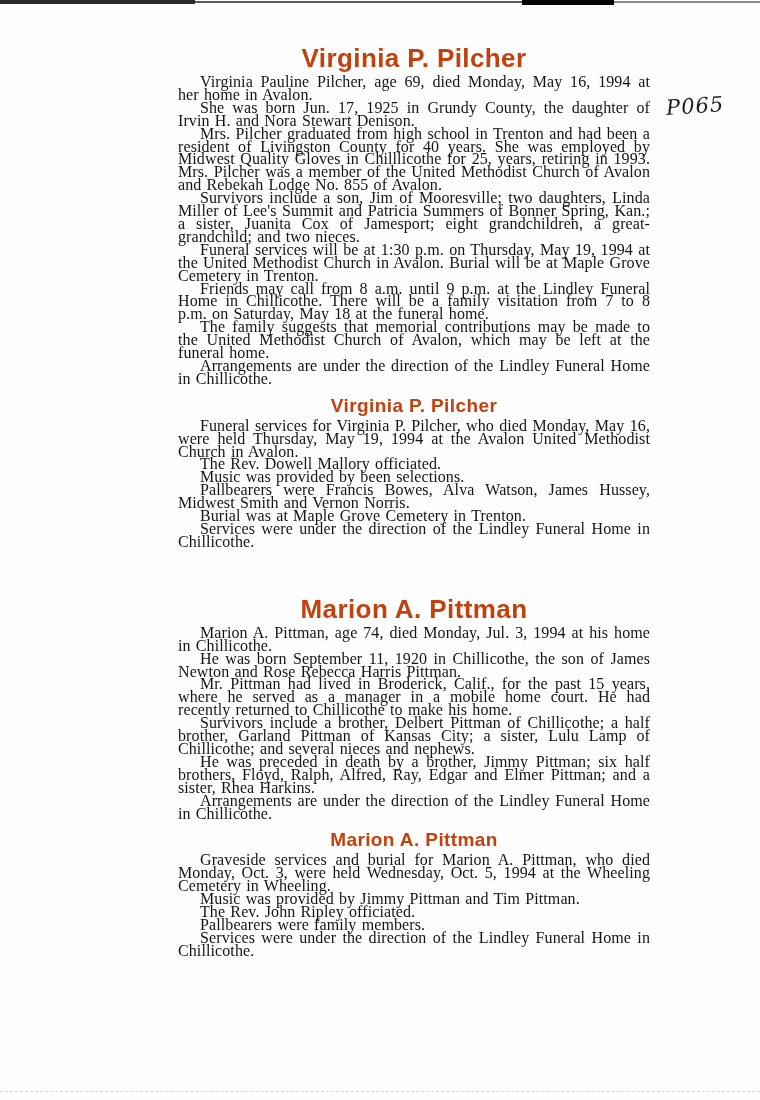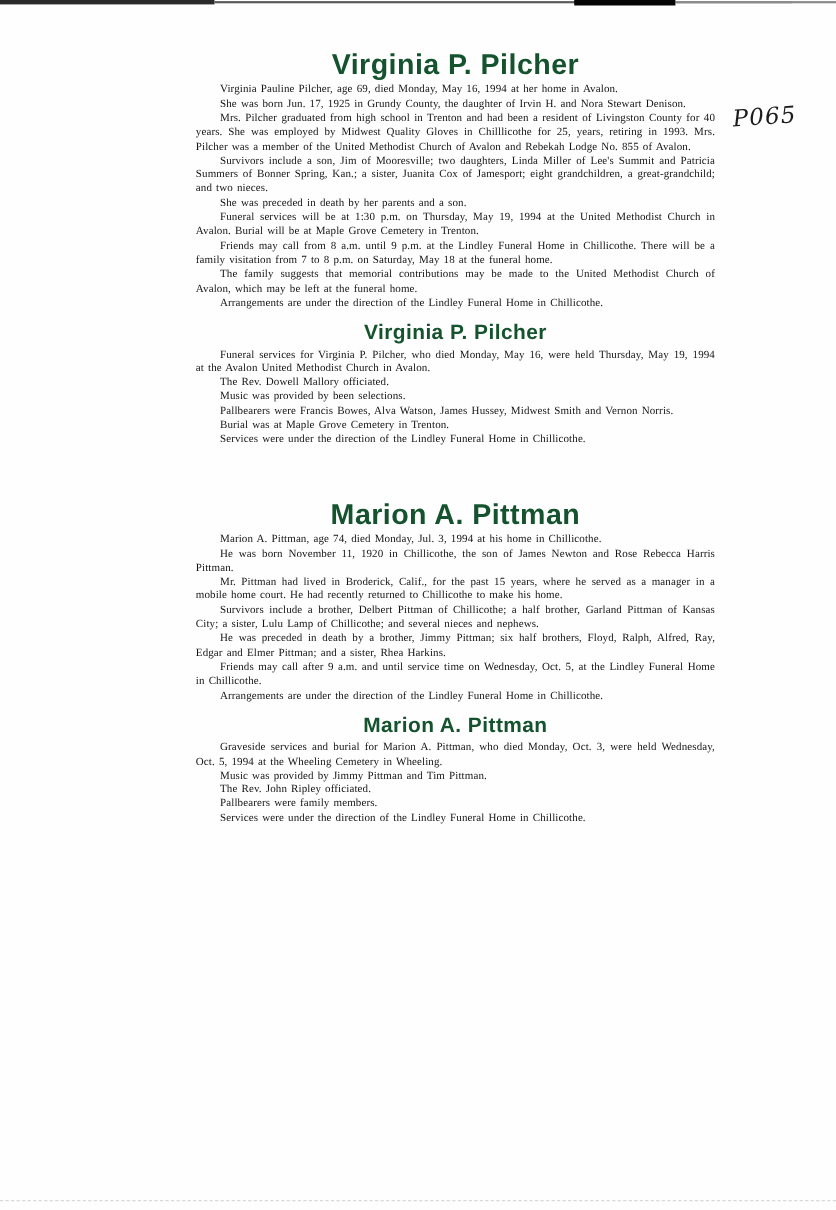--- a/index.html
+++ b/index.html
@@ -25,29 +25,29 @@
     left: 178px;
     top: 44px;
     width: 472px;
   }
   .obit { margin: 0; }
   .obit-title {
     font-family: "Liberation Sans", sans-serif;
     font-weight: bold;
     text-align: center;
     margin: 0 0 4px 0;
-    color: #14532d;
+    color: #c2410c;
     letter-spacing: 0.4px;
   }
   .title-large { font-size: 26px; line-height: 28px; }
   .title-small { font-size: 19px; line-height: 21px; margin-top: 9px; }
   .obit p {
     margin: 0;
     text-align: justify;
-    font-size: 10px;
+    font-size: 16px;
     line-height: 12.9px;
     text-indent: 22px;
     word-spacing: 1.1px;
     letter-spacing: 0.1px;
   }
   #obit-pittman-full { margin-top: 46px; }
 
   .annotation {
     position: absolute;
     left: 666px;
@@ -81,45 +81,43 @@
 <div class="annotation">P065</div>
 
 <div class="column">
 
   <div class="obit" id="obit-pilcher-full">
     <div class="obit-title title-large">Virginia P. Pilcher</div>
     <p>Virginia Pauline Pilcher, age 69, died Monday, May 16, 1994 at her home in Avalon.</p>
     <p>She was born Jun. 17, 1925 in Grundy County, the daughter of Irvin H. and Nora Stewart Denison.</p>
     <p>Mrs. Pilcher graduated from high school in Trenton and had been a resident of Livingston County for 40 years. She was employed by Midwest Quality Gloves in Chilllicothe for 25, years, retiring in 1993. Mrs. Pilcher was a member of the United Methodist Church of Avalon and Rebekah Lodge No. 855 of Avalon.</p>
     <p>Survivors include a son, Jim of Mooresville; two daughters, Linda Miller of Lee's Summit and Patricia Summers of Bonner Spring, Kan.; a sister, Juanita Cox of Jamesport; eight grandchildren, a great-grandchild; and two nieces.</p>
-    <p>She was preceded in death by her parents and a son.</p>
     <p>Funeral services will be at 1:30 p.m. on Thursday, May 19, 1994 at the United Methodist Church in Avalon. Burial will be at Maple Grove Cemetery in Trenton.</p>
     <p>Friends may call from 8 a.m. until 9 p.m. at the Lindley Funeral Home in Chillicothe. There will be a family visitation from 7 to 8 p.m. on Saturday, May 18 at the funeral home.</p>
     <p>The family suggests that memorial contributions may be made to the United Methodist Church of Avalon, which may be left at the funeral home.</p>
     <p>Arrangements are under the direction of the Lindley Funeral Home in Chillicothe.</p>
   </div>
 
   <div class="obit" id="obit-pilcher-service">
     <div class="obit-title title-small">Virginia P. Pilcher</div>
     <p>Funeral services for Virginia P. Pilcher, who died Monday, May 16, were held Thursday, May 19, 1994 at the Avalon United Methodist Church in Avalon.</p>
     <p>The Rev. Dowell Mallory officiated.</p>
     <p>Music was provided by been selections.</p>
     <p>Pallbearers were Francis Bowes, Alva Watson, James Hussey, Midwest Smith and Vernon Norris.</p>
     <p>Burial was at Maple Grove Cemetery in Trenton.</p>
     <p>Services were under the direction of the Lindley Funeral Home in Chillicothe.</p>
   </div>
 
   <div class="obit" id="obit-pittman-full">
     <div class="obit-title title-large">Marion A. Pittman</div>
     <p>Marion A. Pittman, age 74, died Monday, Jul. 3, 1994 at his home in Chillicothe.</p>
-    <p>He was born November 11, 1920 in Chillicothe, the son of James Newton and Rose Rebecca Harris Pittman.</p>
+    <p>He was born September 11, 1920 in Chillicothe, the son of James Newton and Rose Rebecca Harris Pittman.</p>
     <p>Mr. Pittman had lived in Broderick, Calif., for the past 15 years, where he served as a manager in a mobile home court. He had recently returned to Chillicothe to make his home.</p>
     <p>Survivors include a brother, Delbert Pittman of Chillicothe; a half brother, Garland Pittman of Kansas City; a sister, Lulu Lamp of Chillicothe; and several nieces and nephews.</p>
     <p>He was preceded in death by a brother, Jimmy Pittman; six half brothers, Floyd, Ralph, Alfred, Ray, Edgar and Elmer Pittman; and a sister, Rhea Harkins.</p>
-    <p>Friends may call after 9 a.m. and until service time on Wednesday, Oct. 5, at the Lindley Funeral Home in Chillicothe.</p>
     <p>Arrangements are under the direction of the Lindley Funeral Home in Chillicothe.</p>
   </div>
 
   <div class="obit" id="obit-pittman-service">
     <div class="obit-title title-small">Marion A. Pittman</div>
     <p>Graveside services and burial for Marion A. Pittman, who died Monday, Oct. 3, were held Wednesday, Oct. 5, 1994 at the Wheeling Cemetery in Wheeling.</p>
     <p>Music was provided by Jimmy Pittman and Tim Pittman.</p>
     <p>The Rev. John Ripley officiated.</p>
     <p>Pallbearers were family members.</p>
     <p>Services were under the direction of the Lindley Funeral Home in Chillicothe.</p>

